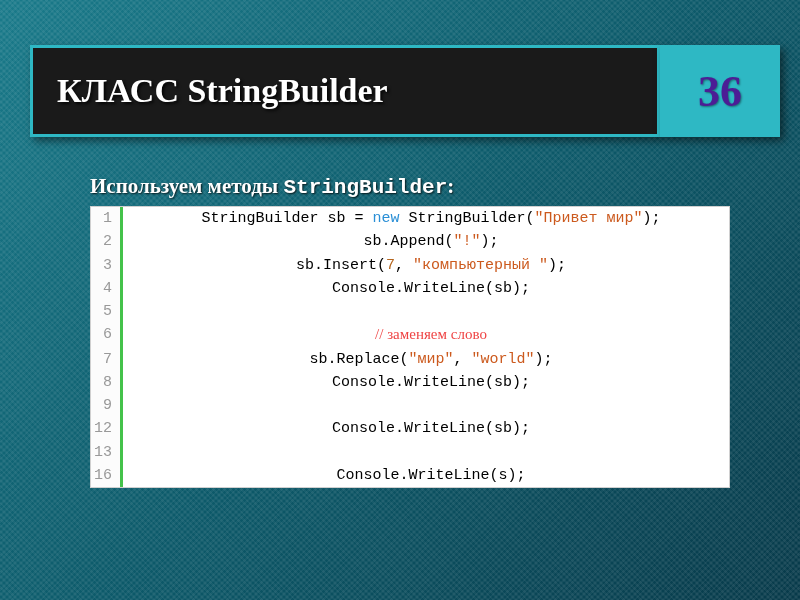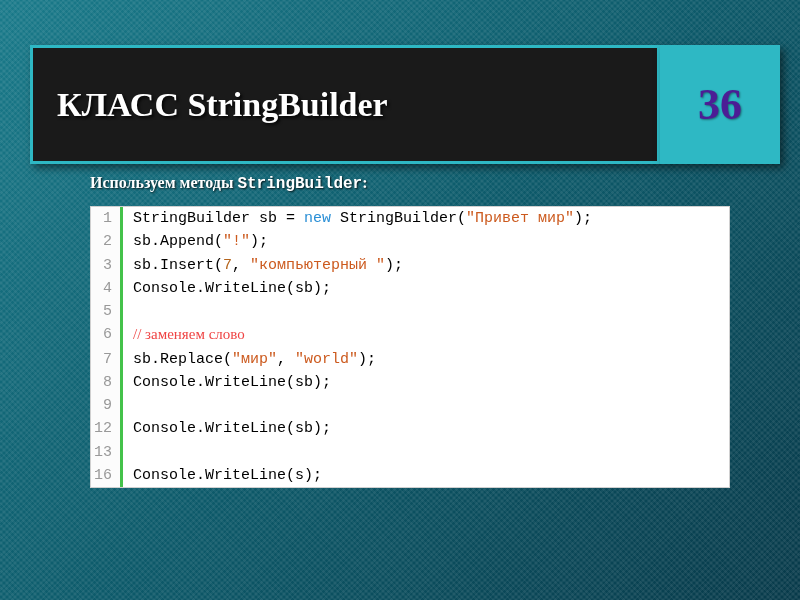--- a/index.html
+++ b/index.html
@@ -13,21 +13,21 @@
       linear-gradient(135deg, #1a7a8a 0%, #0d5a6a 50%, #083a4a 100%);
     font-family: Georgia, serif;
     position: relative;
     overflow: hidden;
   }
   .header {
     position: absolute;
     top: 45px;
     left: 30px;
     right: 20px;
-    height: 119px;
+    height: 92px;
     display: flex;
     align-items: stretch;
   }
   .title-box {
     flex: 1;
     background: #1a1a1a;
     border: 3px solid #2eb8c4;
     display: flex;
     align-items: center;
     padding-left: 24px;
@@ -54,21 +54,21 @@
     font-size: 44px;
     font-weight: bold;
     text-shadow: 1px 1px 2px rgba(0,0,0,0.4);
     font-family: Georgia, serif;
   }
   .subtitle {
     position: absolute;
     top: 174px;
     left: 90px;
     color: #ffffff;
-    font-size: 16px;
+    font-size: 21px;
     font-weight: bold;
     text-shadow: 1px 1px 2px rgba(0,0,0,0.8);
     font-family: Georgia, serif;
   }
   .subtitle .mono { font-family: Consolas, 'Courier New', monospace; }
   .code-box {
     position: absolute;
     top: 206px;
     left: 90px;
     width: 640px;
@@ -86,20 +86,21 @@
     color: #999999;
     border-right: 3px solid #44c24a;
     user-select: none;
     background: #fcfcfc;
   }
   .code-line {
     flex: 1;
     padding-left: 10px;
     white-space: pre;
     color: #000000;
+    text-align: center;
   }
   .kw { color: #2a8fd6; }
   .str { color: #cc5a1e; }
   .num { color: #b5651d; }
   .cmt { color: #ef4444; font-family: Liberation Serif, serif; }
 </style>
 </head>
 <body>
 
 <div class="header">

